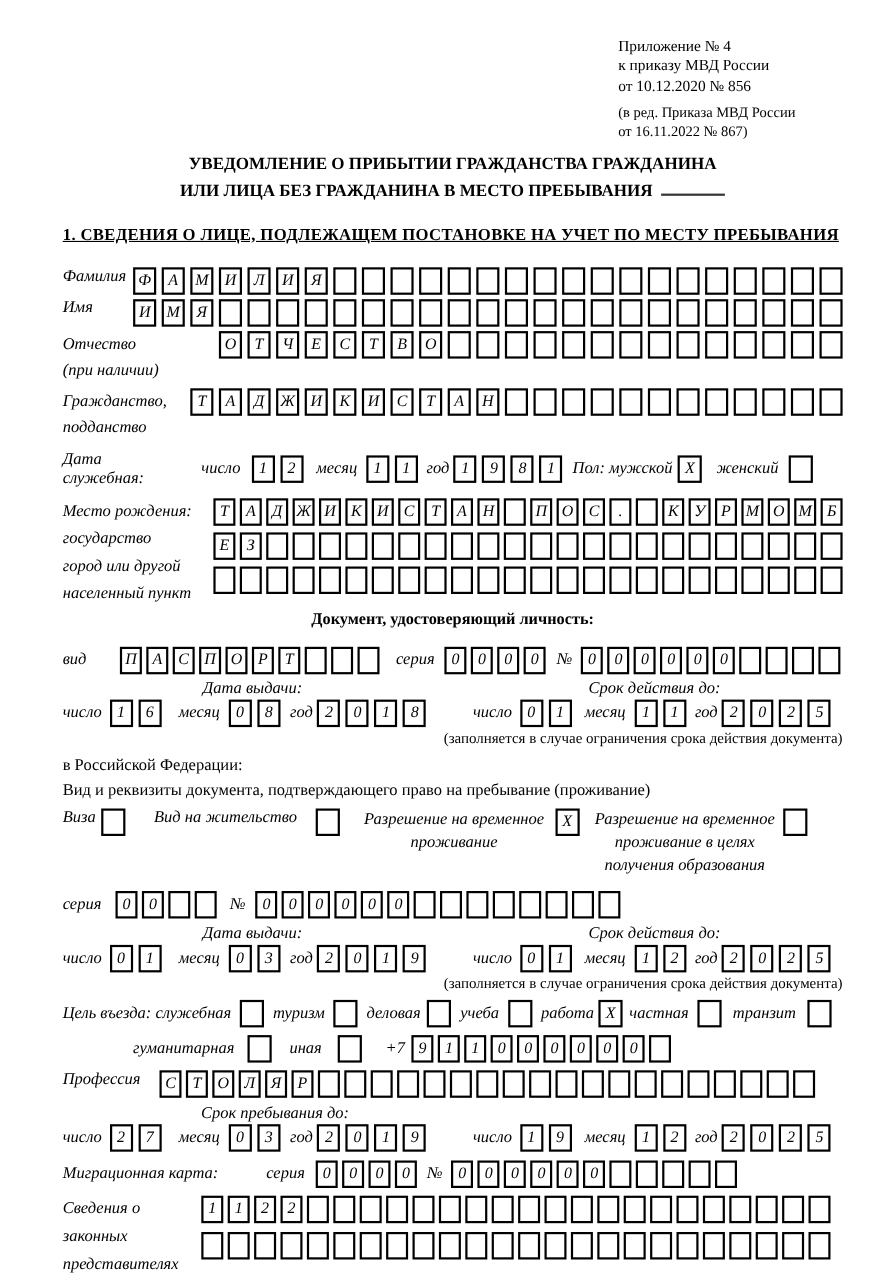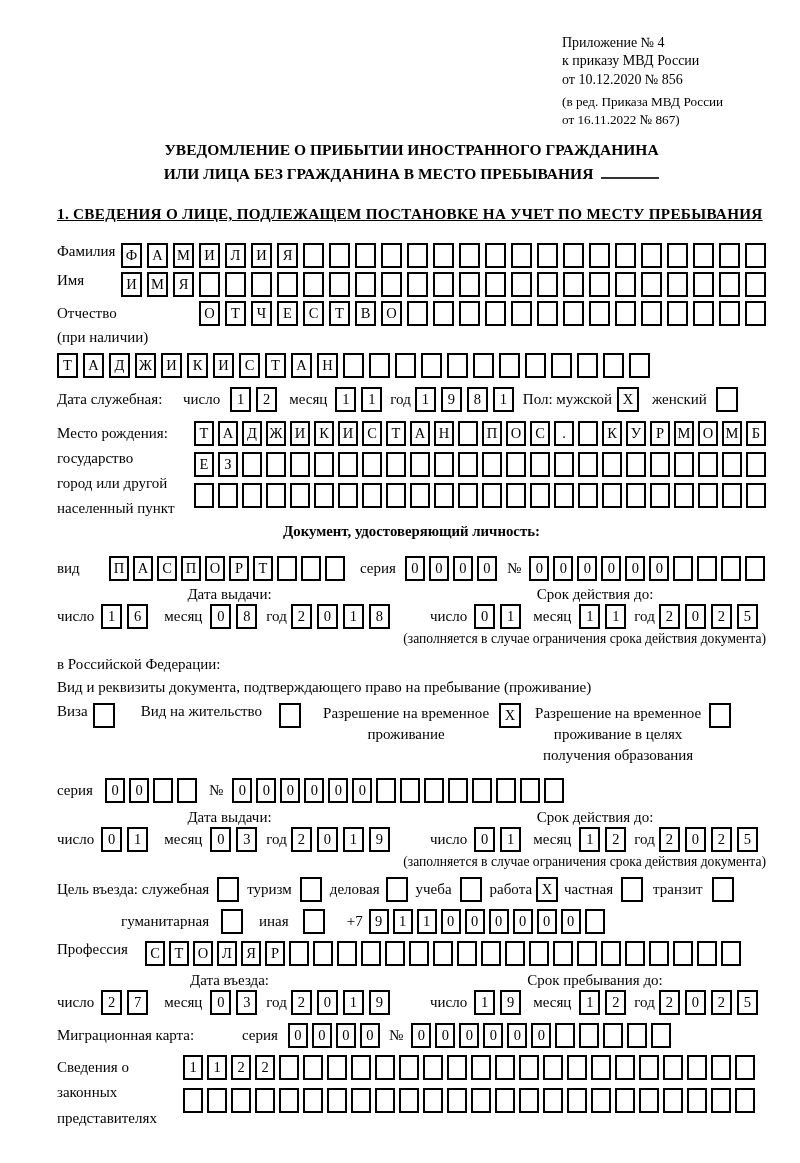--- a/index.html
+++ b/index.html
@@ -6,21 +6,21 @@
   html,body { background:#fff; }
   body { width:800px; height:1163px; color:#000; font-family:"Liberation Serif", serif; font-size:15px; overflow:hidden; }
   .page { padding:34px 34px 0 57px; }
   .hdr { margin-left:505px; font-size:14px; line-height:1.32; }
   .hdr .small { font-size:13.2px; }
   .hdr .gap { margin-top:4px; }
   .forma { text-align:right; font-weight:bold; font-size:15.5px; margin-top:16px; letter-spacing:.5px; }
   .title { text-align:center; font-weight:bold; font-size:15.5px; line-height:1.5; margin-top:10px; }
   .underline { display:inline-block; width:58px; border-bottom:2px solid #333; height:.9em; margin-left:8px; }
   .sect { font-weight:bold; font-size:15.2px; margin-top:20px; letter-spacing:.3px;text-decoration:underline; }
-  .row { display:flex; align-items:flex-start; }
+  .row { display:flex; align-items:flex-start;font-style:italic; }
   .vcen { align-items:center; }
   .cells { display:flex; gap:5px; flex:0 0 auto; }
   .cells.n { gap:4px; }
   .cell { flex:0 0 21px; width:21px; height:25px; border:2px solid #000; display:inline-flex; align-items:center; justify-content:center; font-size:14.5px; background:#fff; }
   .cells.n .cell { flex-basis:20px; width:20px; }
   .cb { flex:0 0 22px; display:inline-flex; width:22px; height:25px; border:2px solid #000; align-items:center; justify-content:center; font-size:14.5px; background:#fff; }
   .lbl { display:inline-block; }
   .ml2 { line-height:24px; }
   .chead { font-weight:bold; text-align:center; font-size:14.8px; }
   .note { font-size:13.6px; }
@@ -36,21 +36,21 @@
   <div class="hdr">
     <div>Приложение № 4</div>
     <div>к приказу МВД России</div>
     <div>от 10.12.2020 № 856</div>
     <div class="small gap">(в ред. Приказа МВД России</div>
     <div class="small">от 16.11.2022 № 867)</div>
   </div>
 
 
   <div class="title">
-    <div>УВЕДОМЛЕНИЕ О ПРИБЫТИИ ИНОСТРАННОГО ГРАЖДАНИНА</div>
+    <div>УВЕДОМЛЕНИЕ О ПРИБЫТИИ ГРАЖДАНСТВА ГРАЖДАНИНА</div>
     <div><span>ИЛИ ЛИЦА БЕЗ ГРАЖДАНИНА В МЕСТО ПРЕБЫВАНИЯ</span><span class="underline"></span></div>
   </div>
 
   <div class="sect">1. СВЕДЕНИЯ О ЛИЦЕ, ПОДЛЕЖАЩЕМ ПОСТАНОВКЕ НА УЧЕТ ПО МЕСТУ ПРЕБЫВАНИЯ</div>
 
   <div class="row" style="margin-top:20px">
     <span class="lbl" style="width:73px">Фамилия</span>
     <div class="cells">
         <span class="cell">Ф</span>
         <span class="cell">А</span>
@@ -136,20 +136,24 @@
         <span class="cell"></span>
         <span class="cell"></span>
         <span class="cell"></span>
         <span class="cell"></span>
         <span class="cell"></span>
         <span class="cell"></span>
       </div>
   </div>
 
   <div class="row" style="margin-top:4px">
+    <div class="lbl ml2" style="width:123px">
+      <div>Гражданство,</div>
+      <div>подданство</div>
+    </div>
     <div class="cells">
         <span class="cell">Т</span>
         <span class="cell">А</span>
         <span class="cell">Д</span>
         <span class="cell">Ж</span>
         <span class="cell">И</span>
         <span class="cell">К</span>
         <span class="cell">И</span>
         <span class="cell">С</span>
         <span class="cell">Т</span>
@@ -524,21 +528,20 @@
         <span class="cell"></span>
         <span class="cell"></span>
         <span class="cell"></span>
         <span class="cell"></span>
         <span class="cell"></span>
         <span class="cell"></span>
       </div>
   </div>
 
   <div class="row" style="margin-top:6px">
-    <div style="width:345px; text-align:center">Дата въезда:</div>
     <div style="width:330px; text-align:center; margin-left:28px">Срок пребывания до:</div>
   </div>
   <div class="row" style="margin-top:1px">
     <div class="dategrp" style="width:345px">
       <span class="lbl" style="margin-right:7px">число</span>
       <div class="cells">
           <span class="cell">2</span>
           <span class="cell">7</span>
         </div>
       <span class="lbl" style="margin:0 8px 0 16px">месяц</span>

